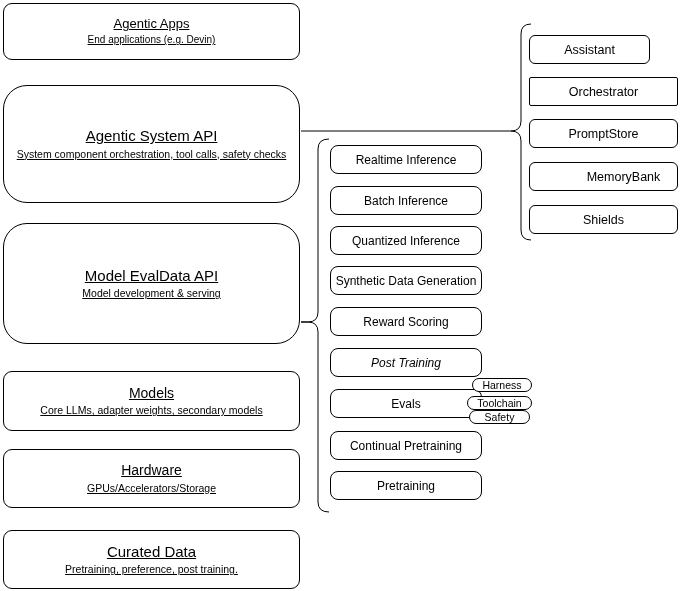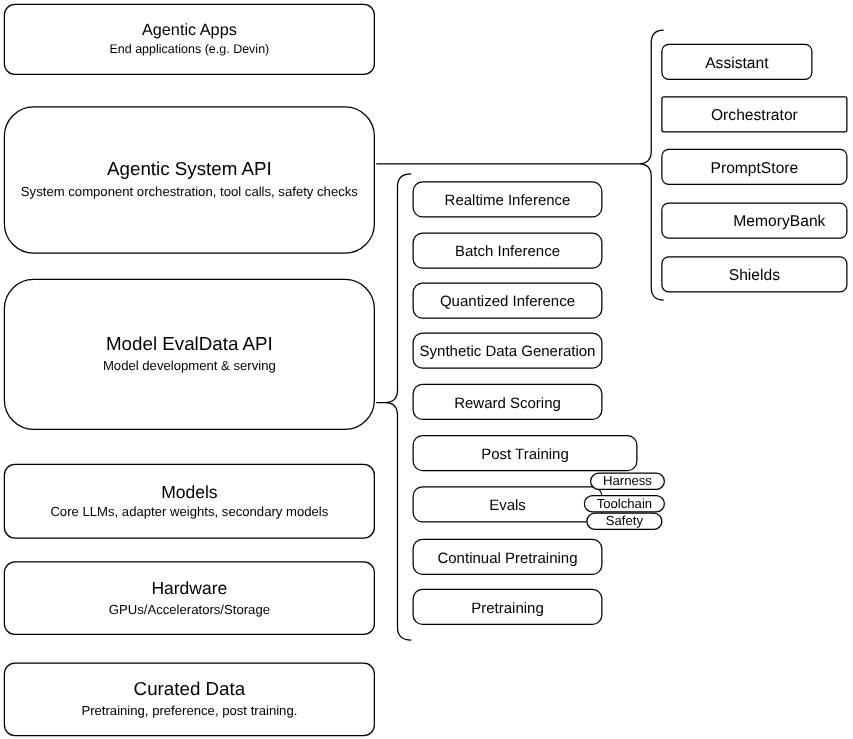--- a/index.html
+++ b/index.html
@@ -19,20 +19,21 @@
   .node {
     position: absolute;
     box-sizing: border-box;
     border: 1px solid var(--stroke, #000000);
     background: var(--fill, #ffffff);
     display: flex;
     flex-direction: column;
     justify-content: center;
     text-align: center;
     line-height: 1.25;
+    text-decoration: underline;
   }
   .node-title { white-space: nowrap; }
   .node-sub { white-space: nowrap; margin-top: 2px; }
   .mid-node, .right-node {
     position: absolute;
     box-sizing: border-box;
     border: 1px solid var(--stroke, #000000);
     background: var(--fill, #ffffff);
     display: flex;
     align-items: center;
@@ -108,21 +109,21 @@
   <div class="node" style="left:3px; top:530px; width:297px; height:59px; border-radius:9px;">
     <div class="node-title" style="font-size:15px;">Curated Data</div>
     <div class="node-sub" style="font-size:10.5px;">Pretraining, preference, post training.</div>
   </div>
 
   <div class="mid-node" style="left:330px; top:145px; width:152px; height:29px; border-radius:8px;">Realtime Inference</div>
   <div class="mid-node" style="left:330px; top:186px; width:152px; height:29px; border-radius:8px;">Batch Inference</div>
   <div class="mid-node" style="left:330px; top:226px; width:152px; height:29px; border-radius:8px;">Quantized Inference</div>
   <div class="mid-node" style="left:330px; top:266px; width:152px; height:29px; border-radius:8px;">Synthetic Data Generation</div>
   <div class="mid-node" style="left:330px; top:307px; width:152px; height:29px; border-radius:8px;">Reward Scoring</div>
-  <div class="mid-node" style="left:330px; top:348px; width:180px; height:29px; border-radius:8px;">Post Training</div>
+  <div class="mid-node" style="left:330px; top:348px; width:152px; height:29px; border-radius:8px;font-style:italic;">Post Training</div>
   <div class="mid-node" style="left:330px; top:389px; width:152px; height:29px; border-radius:8px;">Evals</div>
   <div class="mid-node" style="left:330px; top:431px; width:152px; height:29px; border-radius:8px;">Continual Pretraining</div>
   <div class="mid-node" style="left:330px; top:471px; width:152px; height:29px; border-radius:8px;">Pretraining</div>
 
   <div class="pill" style="left:472px; top:378px; width:60px; height:14px;">Harness</div>
   <div class="pill" style="left:467px; top:396px; width:65px; height:14px;">Toolchain</div>
   <div class="pill" style="left:469px; top:410px; width:61px; height:14px;">Safety</div>
 
   <div class="right-node" style="left:529px; top:35px; width:121px; height:29px; border-radius:6px;">Assistant</div>
   <div class="right-node" style="left:529px; top:77px; width:149px; height:29px; border-radius:2px;">Orchestrator</div>

